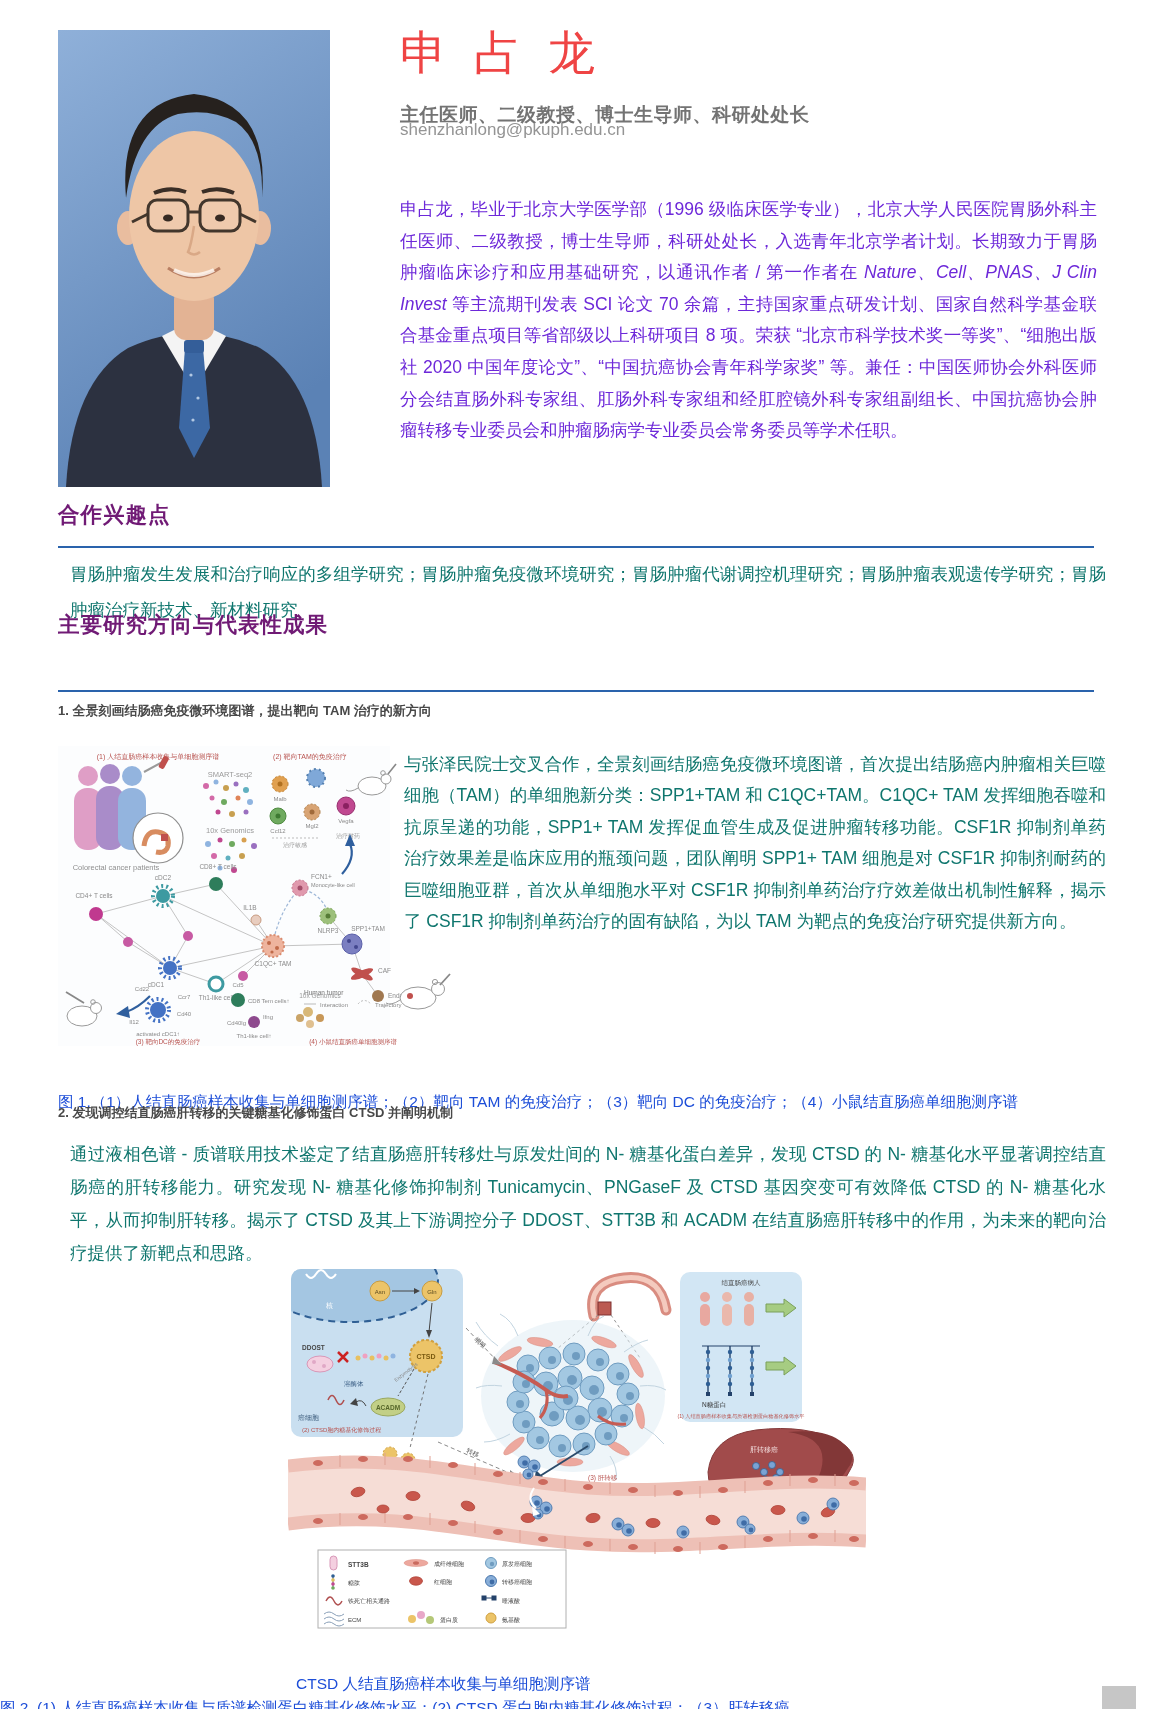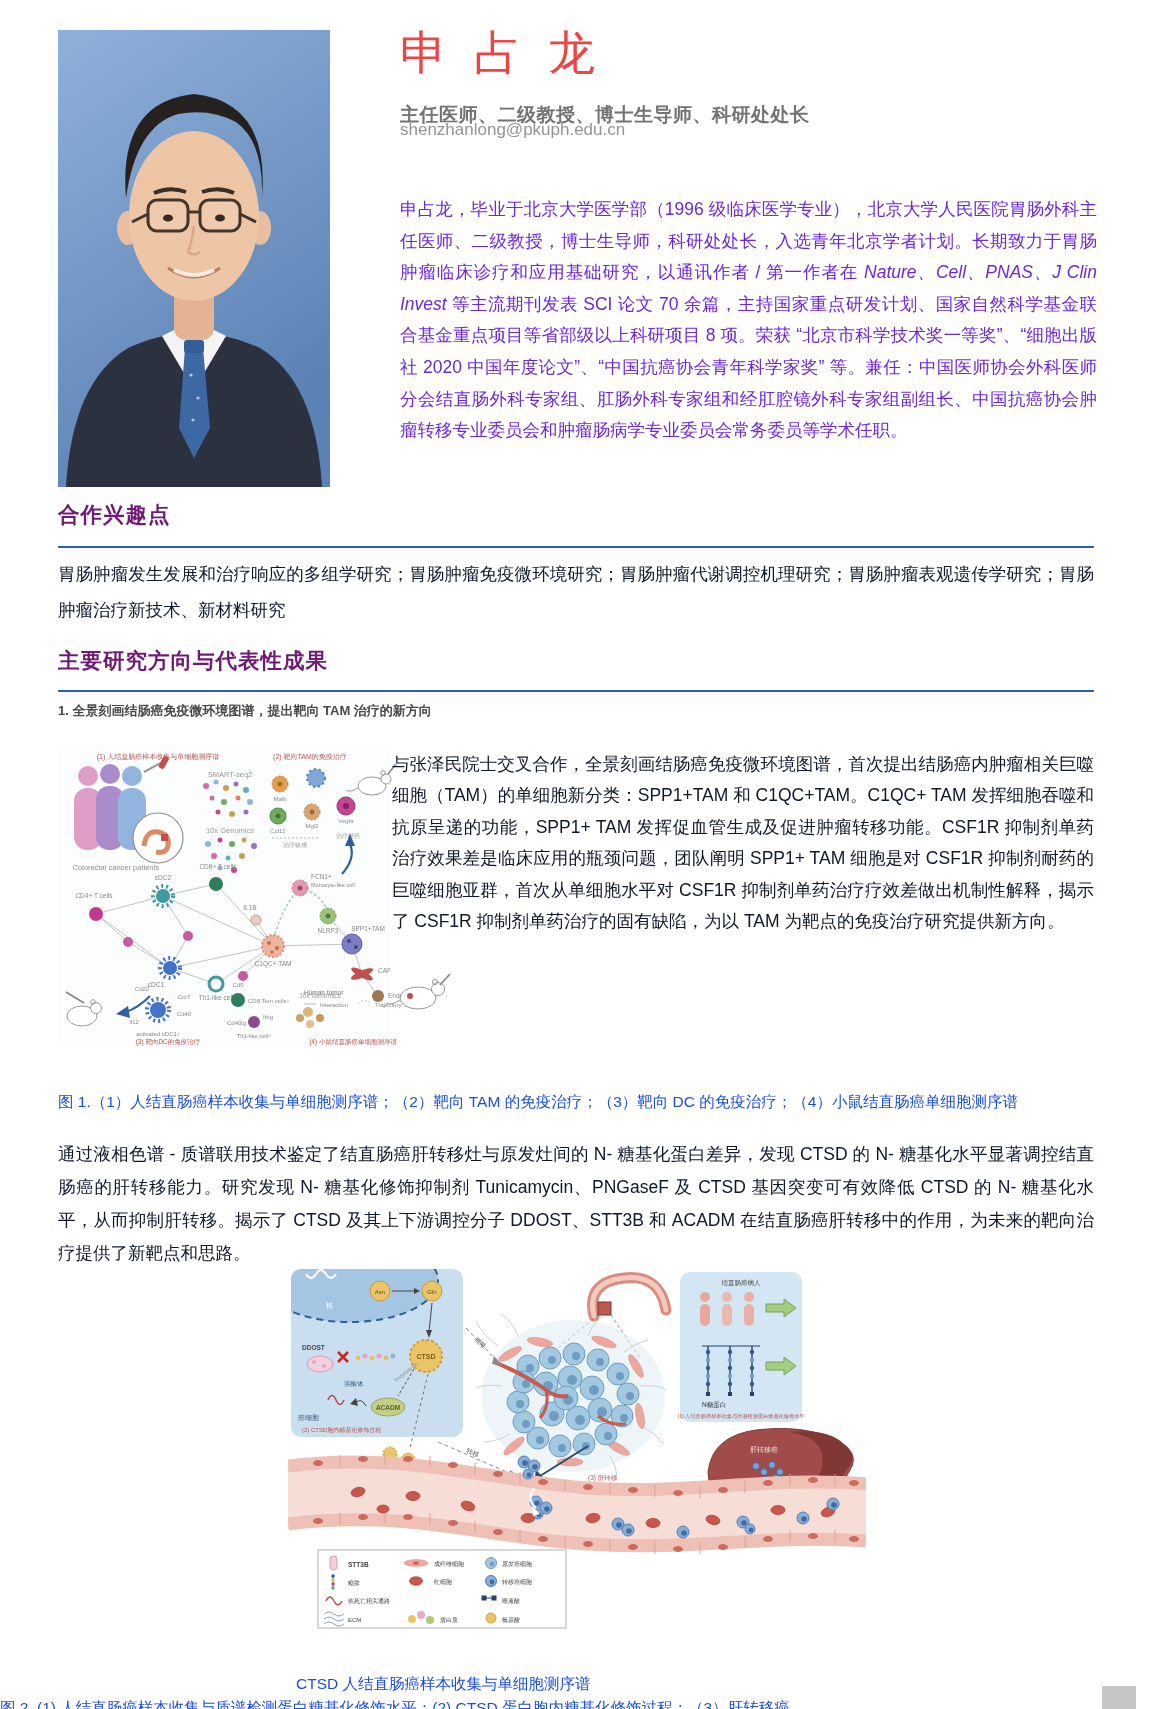--- a/index.html
+++ b/index.html
@@ -7,21 +7,21 @@
         font-family:"Liberation Sans","DejaVu Sans",sans-serif;}
   .abs{position:absolute;}
   .name{left:400px;top:22px;font-size:47px;color:#ef4444;letter-spacing:7px;font-weight:400;}
   .ptitle{left:400px;top:102px;font-size:19px;font-weight:700;color:#737373;letter-spacing:.5px;}
   .email{left:400px;top:120px;font-size:17px;color:#949494;}
   .bio{left:400px;top:194px;width:697px;font-size:17.5px;line-height:31.6px;color:#6d28d9;
        text-align:justify;}
   .bio .jrn{font-style:italic;}
   .sec-title{font-size:21.5px;font-weight:700;color:#701a75;letter-spacing:1px;}
   .rule{height:2px;background:#2a63ac;width:1036px;left:58px;}
-  .body-text{font-size:17.5px;color:#0f172a;text-align:justify;}
+  .body-text{font-size:17.5px;color:#0f766e;text-align:justify;margin-left:12px;}
   .item-head{font-size:13px;font-weight:700;color:#484848;}
   .caption{font-size:15.5px;color:#1d4ed8;margin-top:36px;}
   svg text{font-family:"Liberation Sans","DejaVu Sans",sans-serif;}
   .corner{left:1102px;top:1686px;width:34px;height:23px;background:#c6c6c6;}
 </style>
 </head>
 <body>
 
 <div class="page">
 
@@ -69,21 +69,21 @@
 
   <div class="abs name">申 占 龙</div>
   <div class="abs ptitle">主任医师、二级教授、博士生导师、科研处处长</div>
   <div class="abs email">shenzhanlong@pkuph.edu.cn</div>
   <div class="abs bio"><span>申占龙，毕业于北京大学医学部（1996 级临床医学专业），北京大学人民医院胃肠外科主任医师、二级教授，博士生导师，科研处处长，入选青年北京学者计划。长期致力于胃肠肿瘤临床诊疗和应用基础研究，以通讯作者 / 第一作者在 </span><span class="jrn">Nature、Cell、PNAS、J Clin Invest</span><span> 等主流期刊发表 SCI 论文 70 余篇，主持国家重点研发计划、国家自然科学基金联合基金重点项目等省部级以上科研项目 8 项。荣获 “北京市科学技术奖一等奖”、“细胞出版社 2020 中国年度论文”、“中国抗癌协会青年科学家奖” 等。兼任：中国医师协会外科医师分会结直肠外科专家组、肛肠外科专家组和经肛腔镜外科专家组副组长、中国抗癌协会肿瘤转移专业委员会和肿瘤肠病学专业委员会常务委员等学术任职。</span></div>
 
   <div class="abs sec-title" style="left:58px;top:500px;">合作兴趣点</div>
   <div class="abs rule" style="top:546px;"></div>
   <div class="abs body-text" style="left:58px;top:556px;width:1036px;line-height:36px;">胃肠肿瘤发生发展和治疗响应的多组学研究；胃肠肿瘤免疫微环境研究；胃肠肿瘤代谢调控机理研究；胃肠肿瘤表观遗传学研究；胃肠肿瘤治疗新技术、新材料研究</div>
 
-  <div class="abs sec-title" style="left:58px;top:646px;">主要研究方向与代表性成果</div>
+  <div class="abs sec-title" style="left:58px;top:610px;">主要研究方向与代表性成果</div>
   <div class="abs rule" style="top:690px;"></div>
 
   <div class="abs item-head" style="left:58px;top:702px;width:1036px;">1. 全景刻画结肠癌免疫微环境图谱，提出靶向 TAM 治疗的新方向</div>
 
   <div class="abs" style="left:58px;top:746px;width:410px;height:300px;">
     <svg width="410" height="300" viewBox="0 0 410 300">
       <rect x="0" y="0" width="332" height="300" fill="#fcfdfe"></rect>
 
       <text x="100" y="13" font-size="7" fill="#b8524e" text-anchor="middle">(1) 人结直肠癌样本收集与单细胞测序谱</text>
       <g>
@@ -245,20 +245,21 @@
       </g>
       <text x="110" y="298" font-size="6.5" fill="#b8524e" text-anchor="middle">(3) 靶向DC的免疫治疗</text>
       <text x="295" y="298" font-size="6.5" fill="#b8524e" text-anchor="middle">(4) 小鼠结直肠癌单细胞测序谱</text>
     </svg>
   </div>
 
   <div class="abs body-text" style="left:392px;top:749px;width:702px;line-height:31.4px;">与张泽民院士交叉合作，全景刻画结肠癌免疫微环境图谱，首次提出结肠癌内肿瘤相关巨噬细胞（TAM）的单细胞新分类：SPP1+TAM 和 C1QC+TAM。C1QC+ TAM 发挥细胞吞噬和抗原呈递的功能，SPP1+ TAM 发挥促血管生成及促进肿瘤转移功能。CSF1R 抑制剂单药治疗效果差是临床应用的瓶颈问题，团队阐明 SPP1+ TAM 细胞是对 CSF1R 抑制剂耐药的巨噬细胞亚群，首次从单细胞水平对 CSF1R 抑制剂单药治疗疗效差做出机制性解释，揭示了 CSF1R 抑制剂单药治疗的固有缺陷，为以 TAM 为靶点的免疫治疗研究提供新方向。</div>
 
   <div class="abs caption" style="left:58px;top:1056px;width:1036px;">图 1.（1）人结直肠癌样本收集与单细胞测序谱；（2）靶向 TAM 的免疫治疗；（3）靶向 DC 的免疫治疗；（4）小鼠结直肠癌单细胞测序谱</div>
 
+  <div class="abs item-head" style="left:58px;top:1104px;width:1036px;">2. 发现调控结直肠癌肝转移的关键糖基化修饰蛋白 CTSD 并阐明机制</div>
   <div class="abs body-text" style="left:58px;top:1138px;width:1036px;line-height:33px;">通过液相色谱 - 质谱联用技术鉴定了结直肠癌肝转移灶与原发灶间的 N- 糖基化蛋白差异，发现 CTSD 的 N- 糖基化水平显著调控结直肠癌的肝转移能力。研究发现 N- 糖基化修饰抑制剂 Tunicamycin、PNGaseF 及 CTSD 基因突变可有效降低 CTSD 的 N- 糖基化水平，从而抑制肝转移。揭示了 CTSD 及其上下游调控分子 DDOST、STT3B 和 ACADM 在结直肠癌肝转移中的作用，为未来的靶向治疗提供了新靶点和思路。</div>
 
   <div class="abs" style="left:288px;top:1266px;width:578px;height:366px;">
     <svg width="578" height="366" viewBox="0 0 578 366">
       <defs>
           <clipPath id="f2p">
             <rect x="3" y="3" width="172" height="168" rx="10"></rect>
           </clipPath>
         </defs>
 

